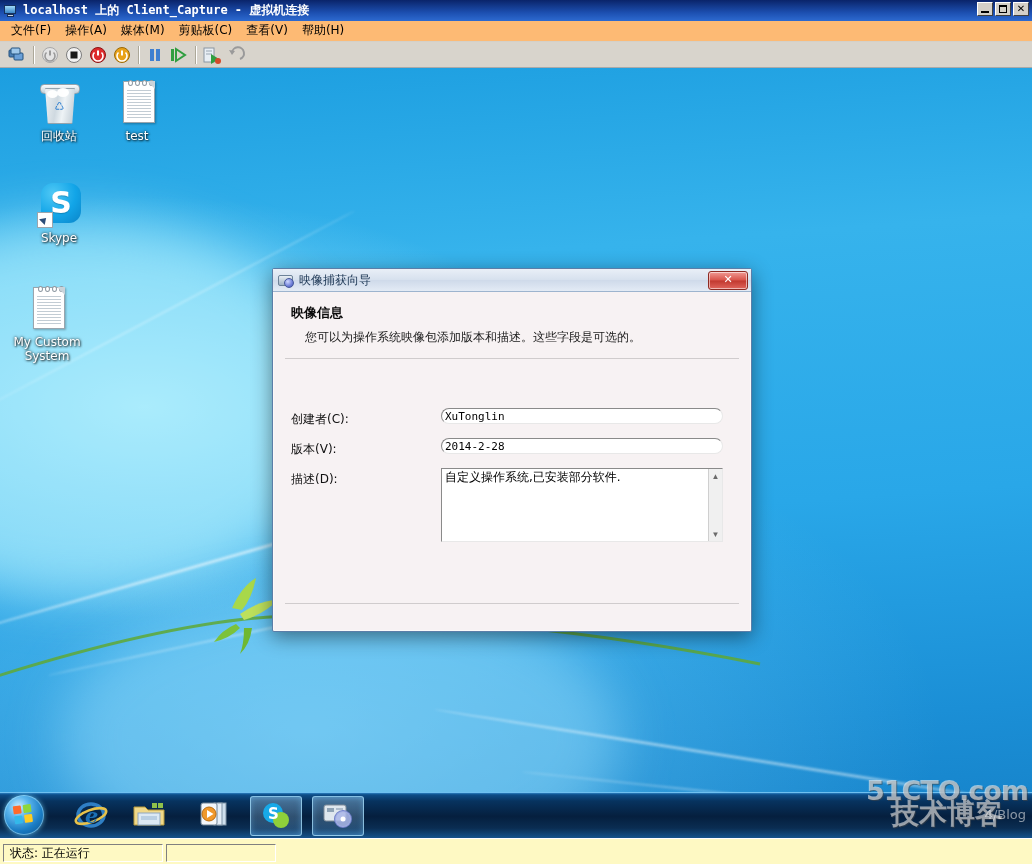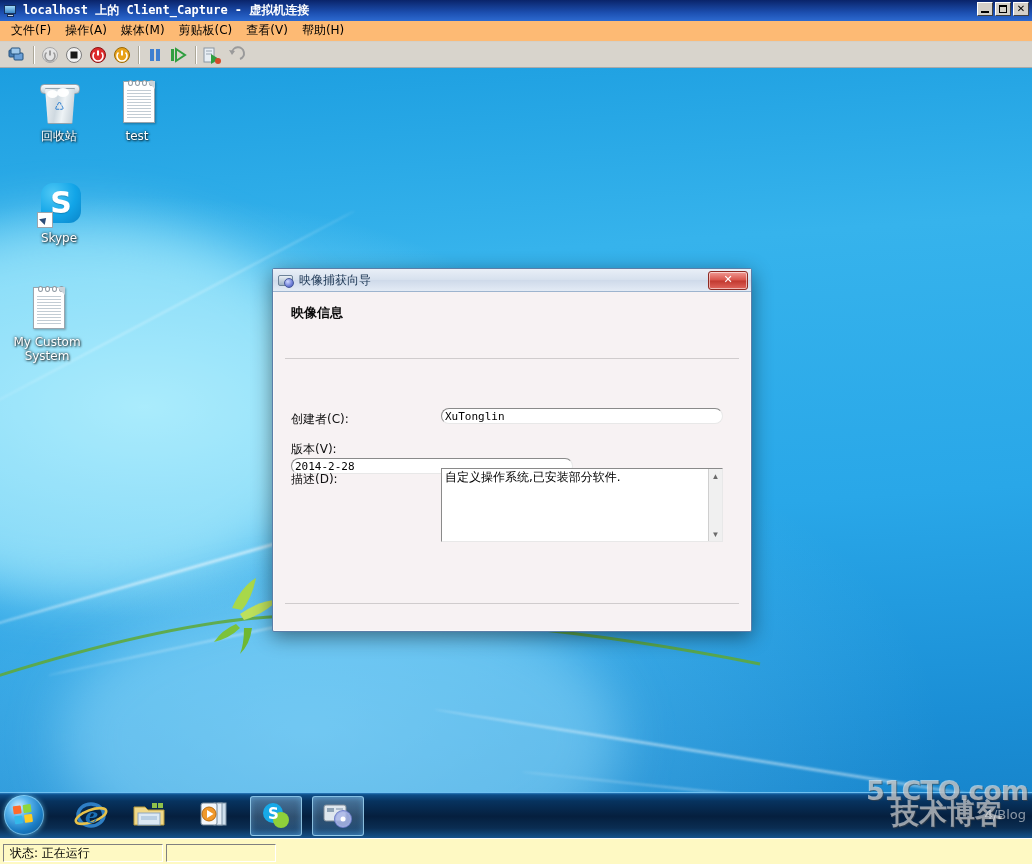--- a/index.html
+++ b/index.html
@@ -486,28 +486,29 @@
         <div class="dlg-tb">
           <div class="dlg-tb-icon">
             <div class="dti-cam"></div>
               <div class="dti-lens"></div>
           </div>
           <div class="dlg-tb-title">映像捕获向导</div>
           <div class="dlg-close">✕</div>
         </div>
         <div class="dlg-body">
           <div class="dlg-head">映像信息</div>
+          <div class="dlg-sub">您可以为操作系统映像包添加版本和描述。这些字段是可选的。</div>
           <div class="dlg-rule rule-top"></div>
 
           <div class="frow" style="left:18px;top:116px;">
             <div class="flabel">创建者(C):</div>
             <input class="ftext" value="XuTonglin" style="">
           </div>
 
-          <div class="frow" style="left:18px;top:146px;flex-direction:column;">
+          <div class="frow" style="left:18px;top:146px;">
             <div class="flabel">版本(V):</div>
             <input class="ftext" value="2014-2-28" style="">
           </div>
 
           <div class="frow" style="left:18px;top:176px;">
             <div class="flabel">描述(D):</div>
             <div class="fta-wrap">
               <textarea class="fta" style="">自定义操作系统,已安装部分软件.</textarea>
               <div class="fta-sb">
                 <div class="ar up">▲</div>

